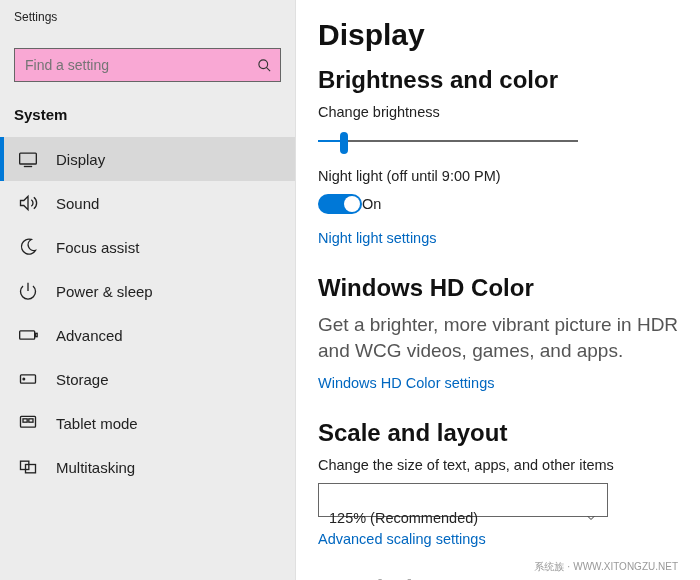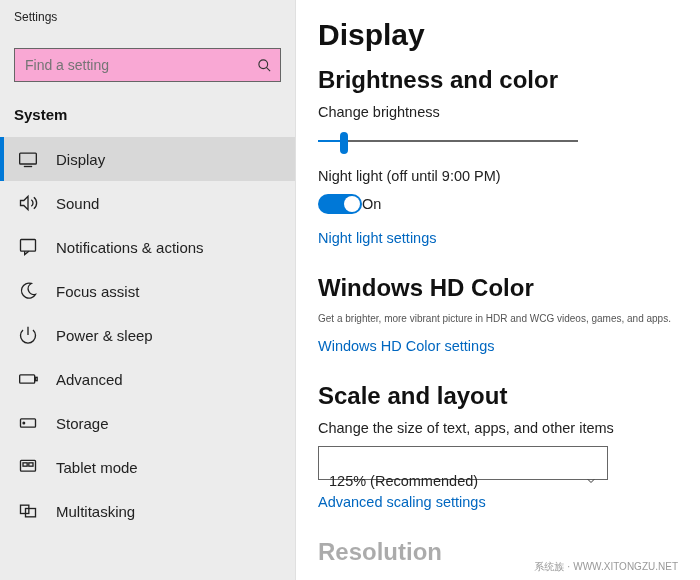--- a/index.html
+++ b/index.html
@@ -15,21 +15,21 @@
   .nav-item.selected { background: #d8d8d8; border-left: 4px solid #0078d7; }
   .nav-icon { width: 20px; height: 20px; flex-shrink: 0; display: flex; align-items: center; justify-content: center; }
   .main { flex: 1; height: 100%; overflow-y: auto; padding: 18px 20px 0 22px; position: relative; }
   .page-title { font-size: 30px; font-weight: 600; margin-bottom: 14px; color: #111; }
   .subhead { font-size: 24px; font-weight: 600; margin: 12px 0 10px 0; color: #111; }
   .field-label { font-size: 14.5px; color: #222; margin-bottom: 10px; }
   .slider { position: relative; height: 24px; width: 260px; margin-bottom: 14px; }
   .slider-track { position: absolute; top: 10px; left: 0; right: 0; height: 2px; background: #666; }
   .slider-fill  { position: absolute; top: 10px; left: 0; width: 10%; height: 2px; background: #0078d7; }
   .slider-thumb { position: absolute; top: 2px; left: 10%; transform: translateX(-50%); width: 8px; height: 22px; border-radius: 4px; background: #0078d7; }
-  .help-text { font-size: 10px; color: #555; line-height: 1.35; margin-bottom: 6px; }
+  .help-text { font-size: 19px; color: #555; line-height: 1.35; margin-bottom: 6px; }
   .link { color: #0067c0; font-size: 14.5px; cursor: pointer; margin: 6px 0 16px 0; display: inline-block; }
   .toggle-row { display: flex; align-items: center; margin: 6px 0 10px 0; }
   .toggle { width: 44px; height: 20px; border-radius: 10px; background: #0078d7; position: relative; cursor: pointer; }
   .toggle-knob { position: absolute; right: 2px; top: 2px; width: 16px; height: 16px; border-radius: 50%; background: #fff; }
   .toggle-label { font-size: 14.5px; color: #222; }
   .dropdown { width: 290px; height: 34px; border: 1px solid #666; display: flex; align-items: center; padding: 0 10px; justify-content: space-between; cursor: pointer; margin-bottom: 8px; background: #fff; }
   .dropdown span { font-size: 14.5px; color: #222; margin-top: 36px; }
   .watermark { position: absolute; right: 22px; bottom: 6px; font-size: 10px; color: #999; }
   svg { display: block; }
 </style>
@@ -66,29 +66,20 @@
     <span class="nav-icon">
       <svg width="20" height="20" viewBox="0 0 24 24" fill="none" stroke="#222" stroke-width="1.6">
           <polygon points="3,9 7,9 12,4 12,20 7,15 3,15"></polygon>
           <path d="M16 8 a5 5 0 0 1 0 8"></path>
           <path d="M19 5 a9 9 0 0 1 0 14"></path>
         </svg>
     </span>
     <span>Sound</span>
   </div>
 
-  <div class="nav-item">
-    <span class="nav-icon">
-      <svg width="20" height="20" viewBox="0 0 24 24" fill="none" stroke="#222" stroke-width="1.6">
-          <rect x="3" y="3" width="18" height="14" rx="1"></rect>
-          <path d="M8 17 L8 21 L13 17"></path>
-        </svg>
-    </span>
-    <span>Notifications &amp; actions</span>
-  </div>
 
   <div class="nav-item">
     <span class="nav-icon">
       <svg width="20" height="20" viewBox="0 0 24 24" fill="none" stroke="#222" stroke-width="1.6">
           <path d="M16 3 A9 9 0 1 0 21 16 A7 7 0 0 1 16 3 Z"></path>
         </svg>
     </span>
     <span>Focus assist</span>
   </div>
 

